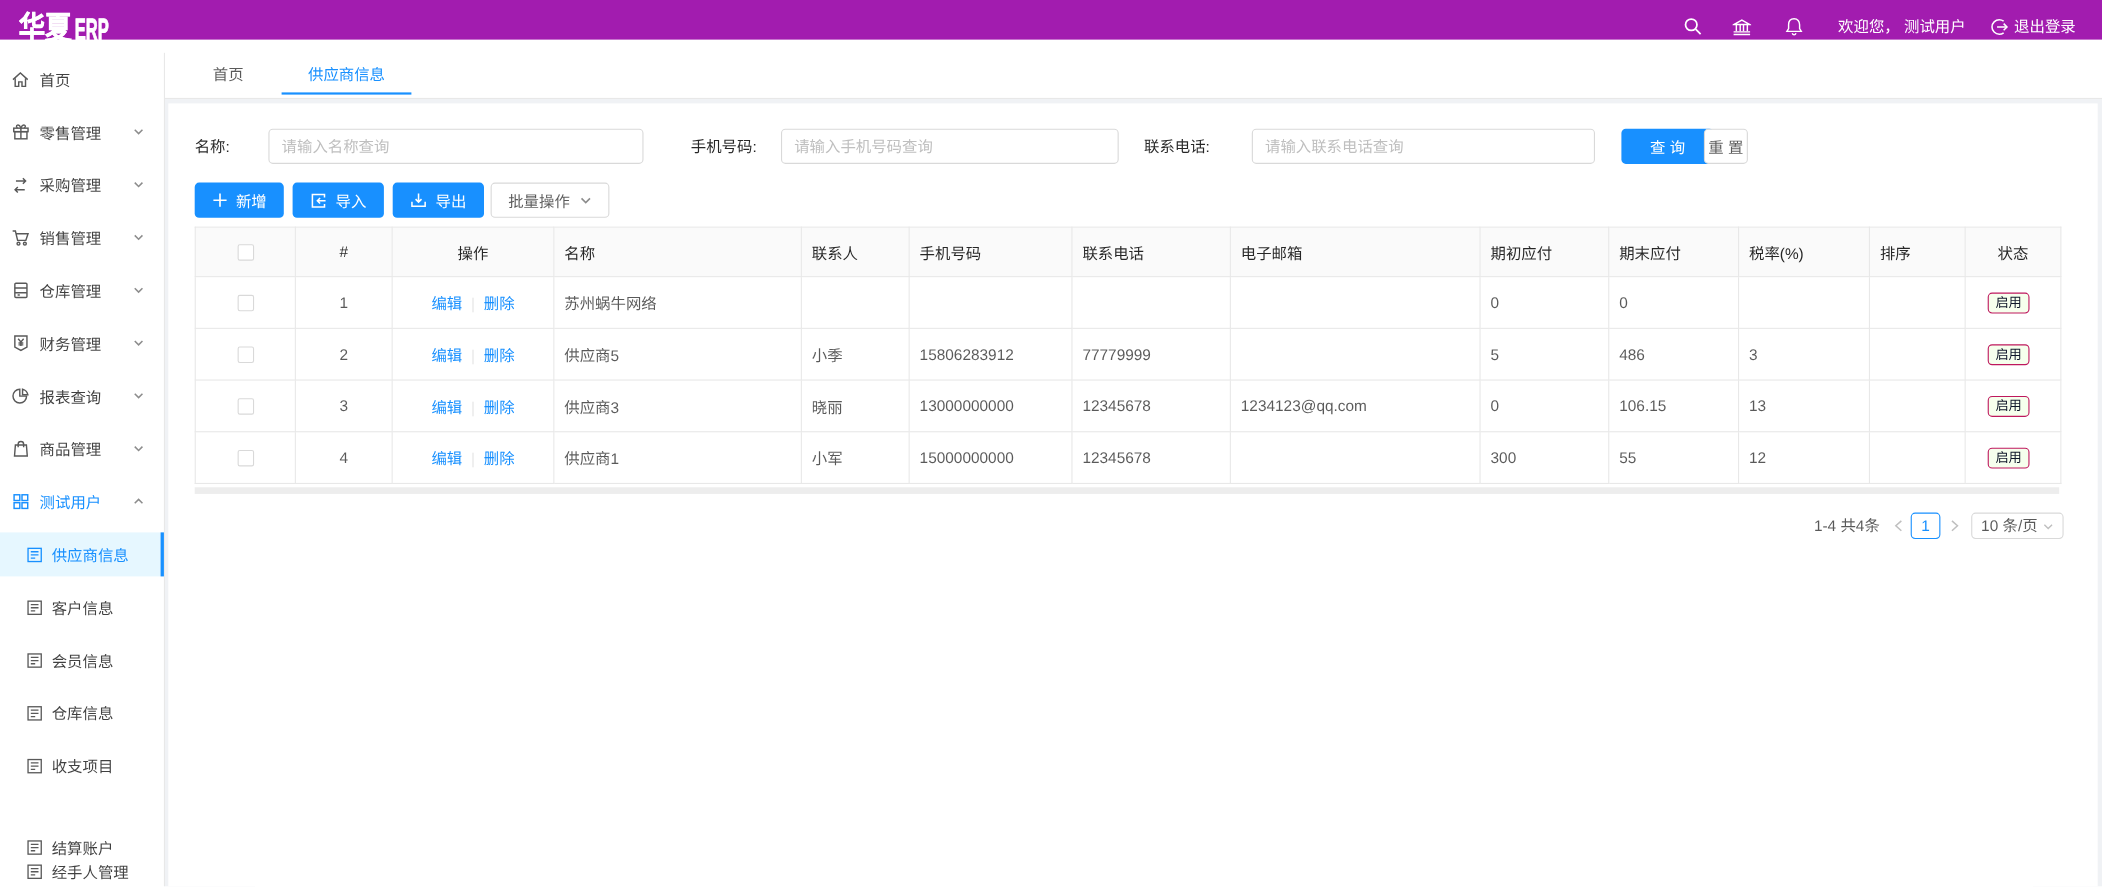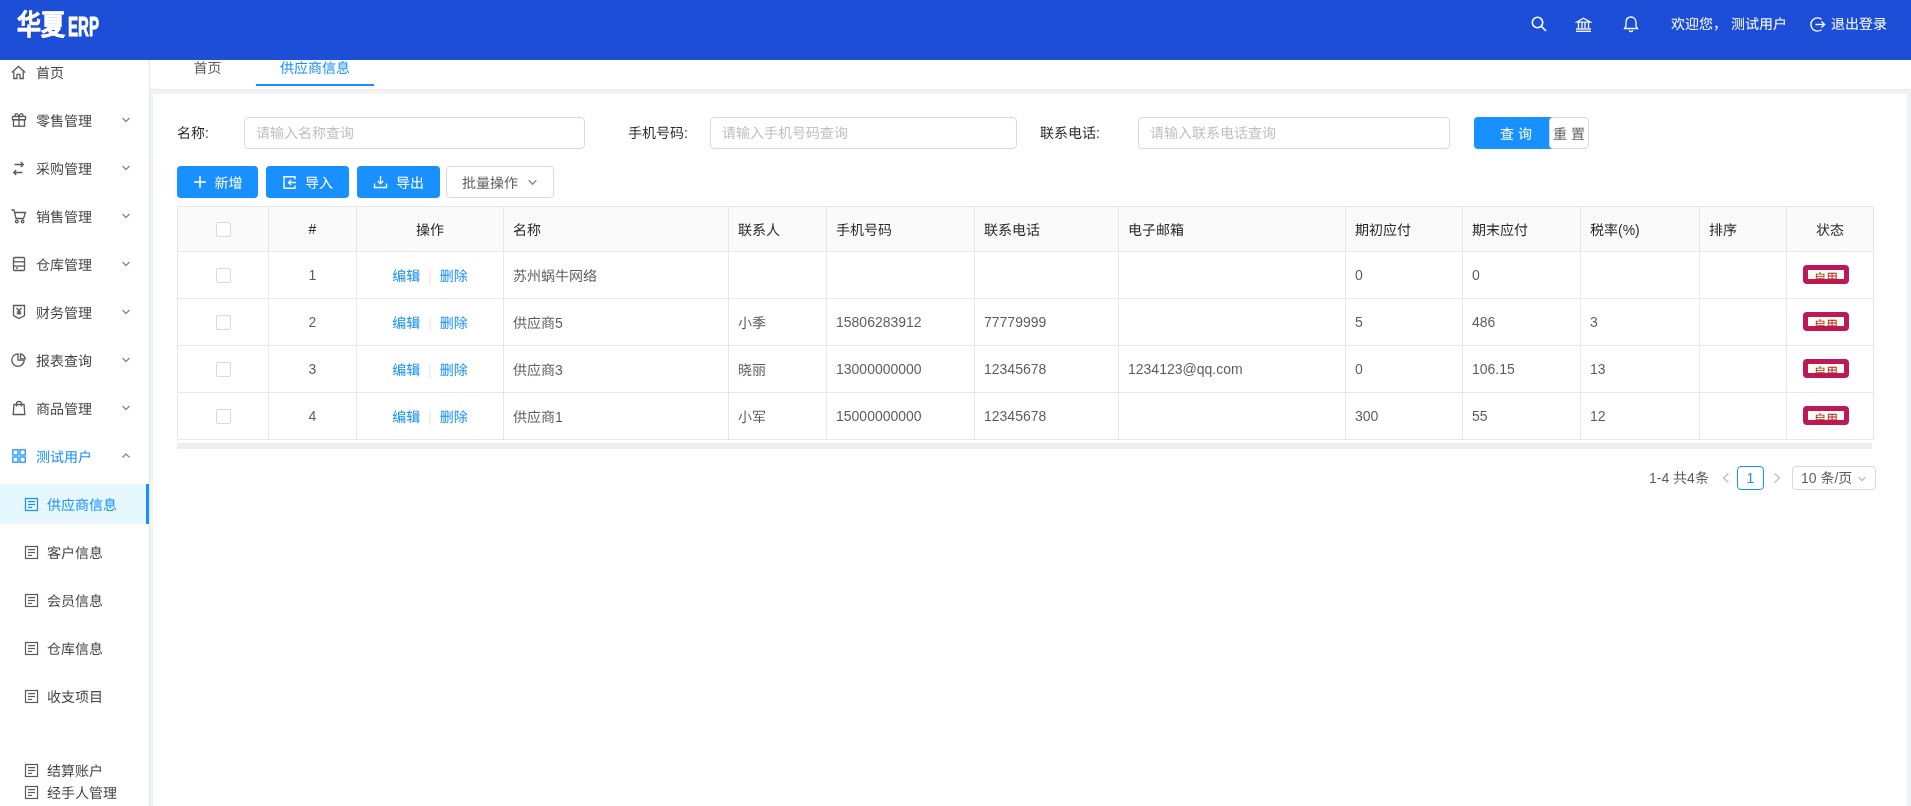--- a/index.html
+++ b/index.html
@@ -1,21 +1,21 @@
 <!DOCTYPE html>
 <html lang="zh-CN"><head>
 <meta charset="utf-8">
 <title>ERP</title>
 <style>
 * { margin:0; padding:0; box-sizing:border-box; }
 html,body { width:1911px; height:806px; overflow:hidden; }
 body { font-family:"Liberation Sans", sans-serif; font-size:14px; color:rgba(0,0,0,0.65); background:#fff; position:relative; }
 
 
-.header { position:absolute; left:0; top:0; width:1911px; height:60px; background:#1d4ed8; z-index:10; }
+.header { position:absolute; left:0; top:0; width:1911px; height:36px; background:#a21caf; z-index:10; }
 .logo { position:absolute; left:17px; top:0; height:48px; }
 .company { position:absolute; left:163px; top:0; height:48px; line-height:49px; color:#fff; font-size:16px; }
 .hicon { position:absolute; top:0; height:48px; display:flex; align-items:center; color:#fff; }
 .htext { position:absolute; top:0; height:48px; line-height:49px; color:#fff; font-size:14px; }
 
 
 .sidebar { position:absolute; left:0; top:48px; width:150px; height:758px; background:#fff; border-right:1px solid #e8e8e8; }
 .mi { position:absolute; left:0; width:150px; height:40px; display:flex; align-items:center; color:rgba(0,0,0,0.75); font-size:14px; }
 .mi .ic { position:absolute; left:10px; width:17px; height:17px; display:flex; align-items:center; justify-content:center; }
 .mi .tx { position:absolute; left:36px; white-space:nowrap; }
@@ -43,21 +43,21 @@
 .btn.plain { background:#fff; border:1px solid #d9d9d9; color:rgba(0,0,0,0.65); }
 
 
 table.grid { position:absolute; left:177px; top:206px; width:1696px; border-collapse:collapse; table-layout:fixed; font-size:14px; }
 table.grid th { height:45px; background:#fafafa; font-weight:500; color:rgba(0,0,0,0.85); border:1px solid #e8e8e8; text-align:left; padding:0 0 0 9px; }
 table.grid td { height:47px; background:#fff; color:rgba(0,0,0,0.65); border:1px solid #e8e8e8; text-align:left; padding:0 0 0 9px; }
 table.grid th.c, table.grid td.c { text-align:center; padding:0; }
 .cbx { display:inline-block; width:15px; height:15px; border:1px solid #d9d9d9; border-radius:2px; background:#fff; vertical-align:middle; }
 .lnk { color:#1890ff; }
 .sep { color:#e8e8e8; margin:0 8px; }
-.tag { display:inline-block; position:relative; left:-4px; height:19px; line-height:17px; padding:0 6px; font-size:12px; color:#b91c1c; background:#f6ffed; border:5px solid #be185d; border-radius:4px; }
+.tag { display:inline-block; position:relative; left:-4px; height:19px; line-height:17px; padding:0 6px; font-size:12px; color:#0f172a; background:#f6ffed; border:1px solid #be185d; border-radius:4px; }
 
 
 .pgtotal { position:absolute; top:467px; height:23px; line-height:23px; color:rgba(0,0,0,0.65); }
 .pgbox { position:absolute; top:466px; height:24px; border-radius:4px; text-align:center; }
 .scrollstrip { position:absolute; left:177px; top:443px; width:1695px; height:6px; background:#ededed; }
 </style>
 </head>
 <body>
 
 <div class="header">

